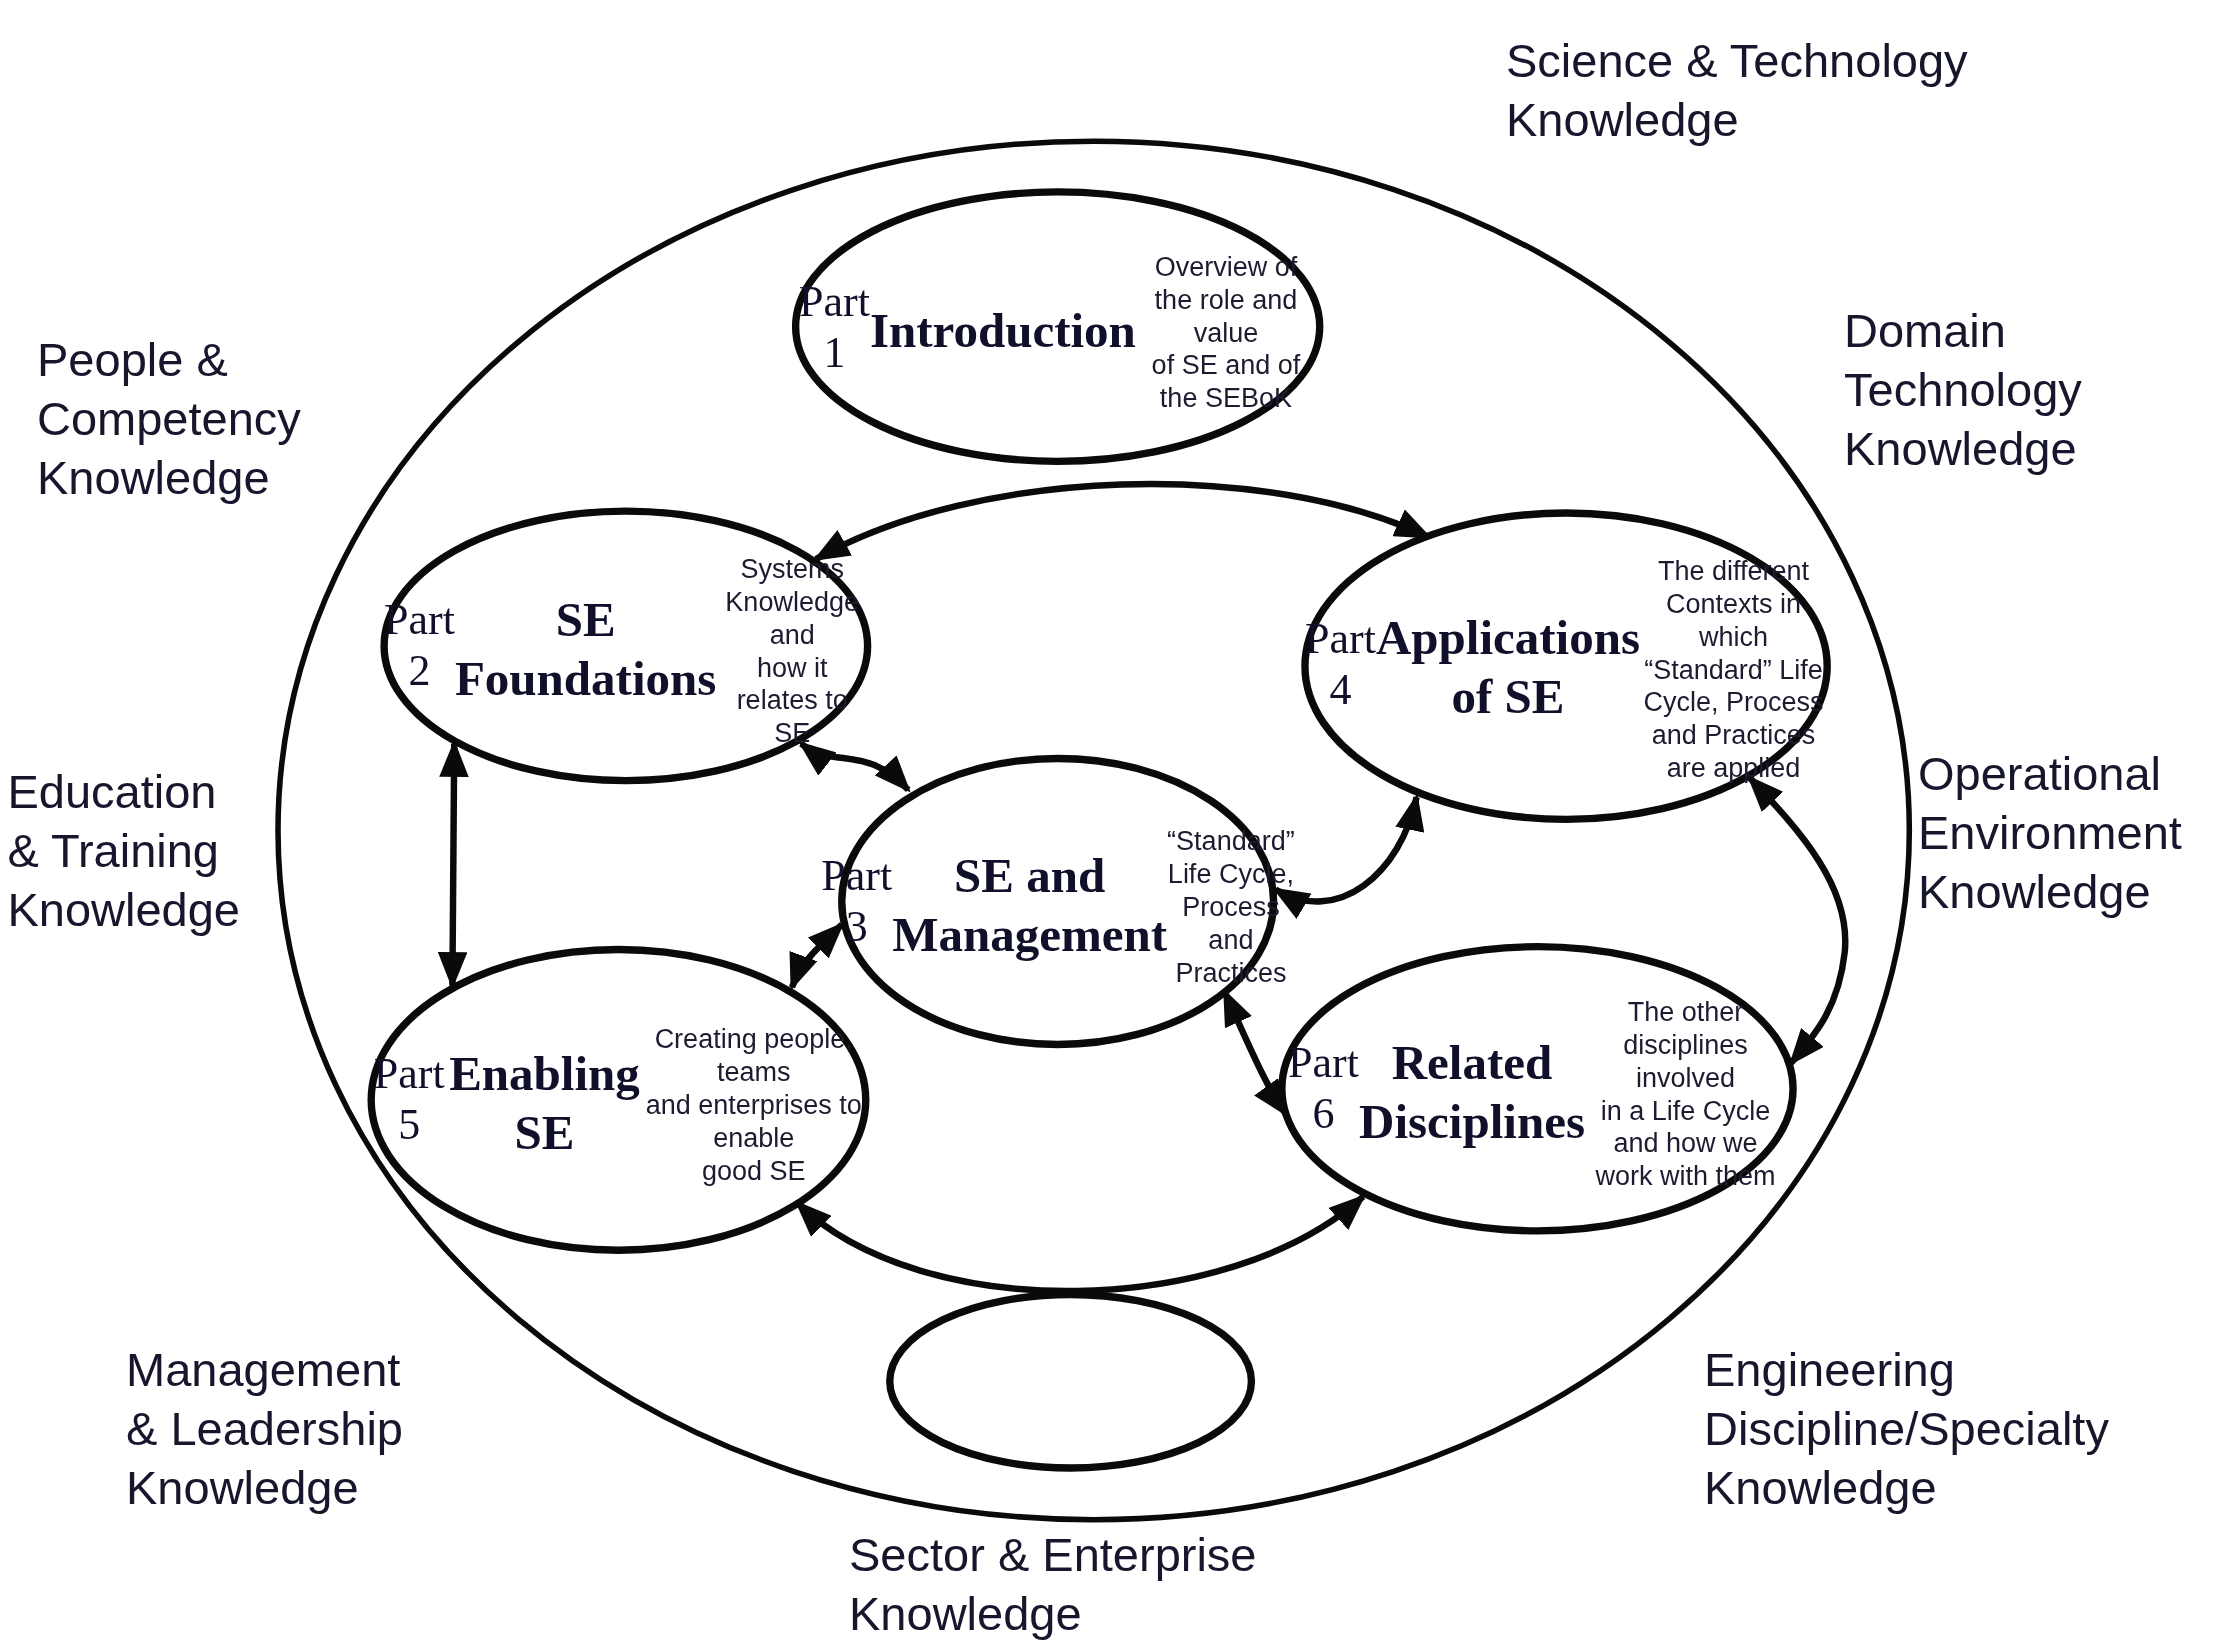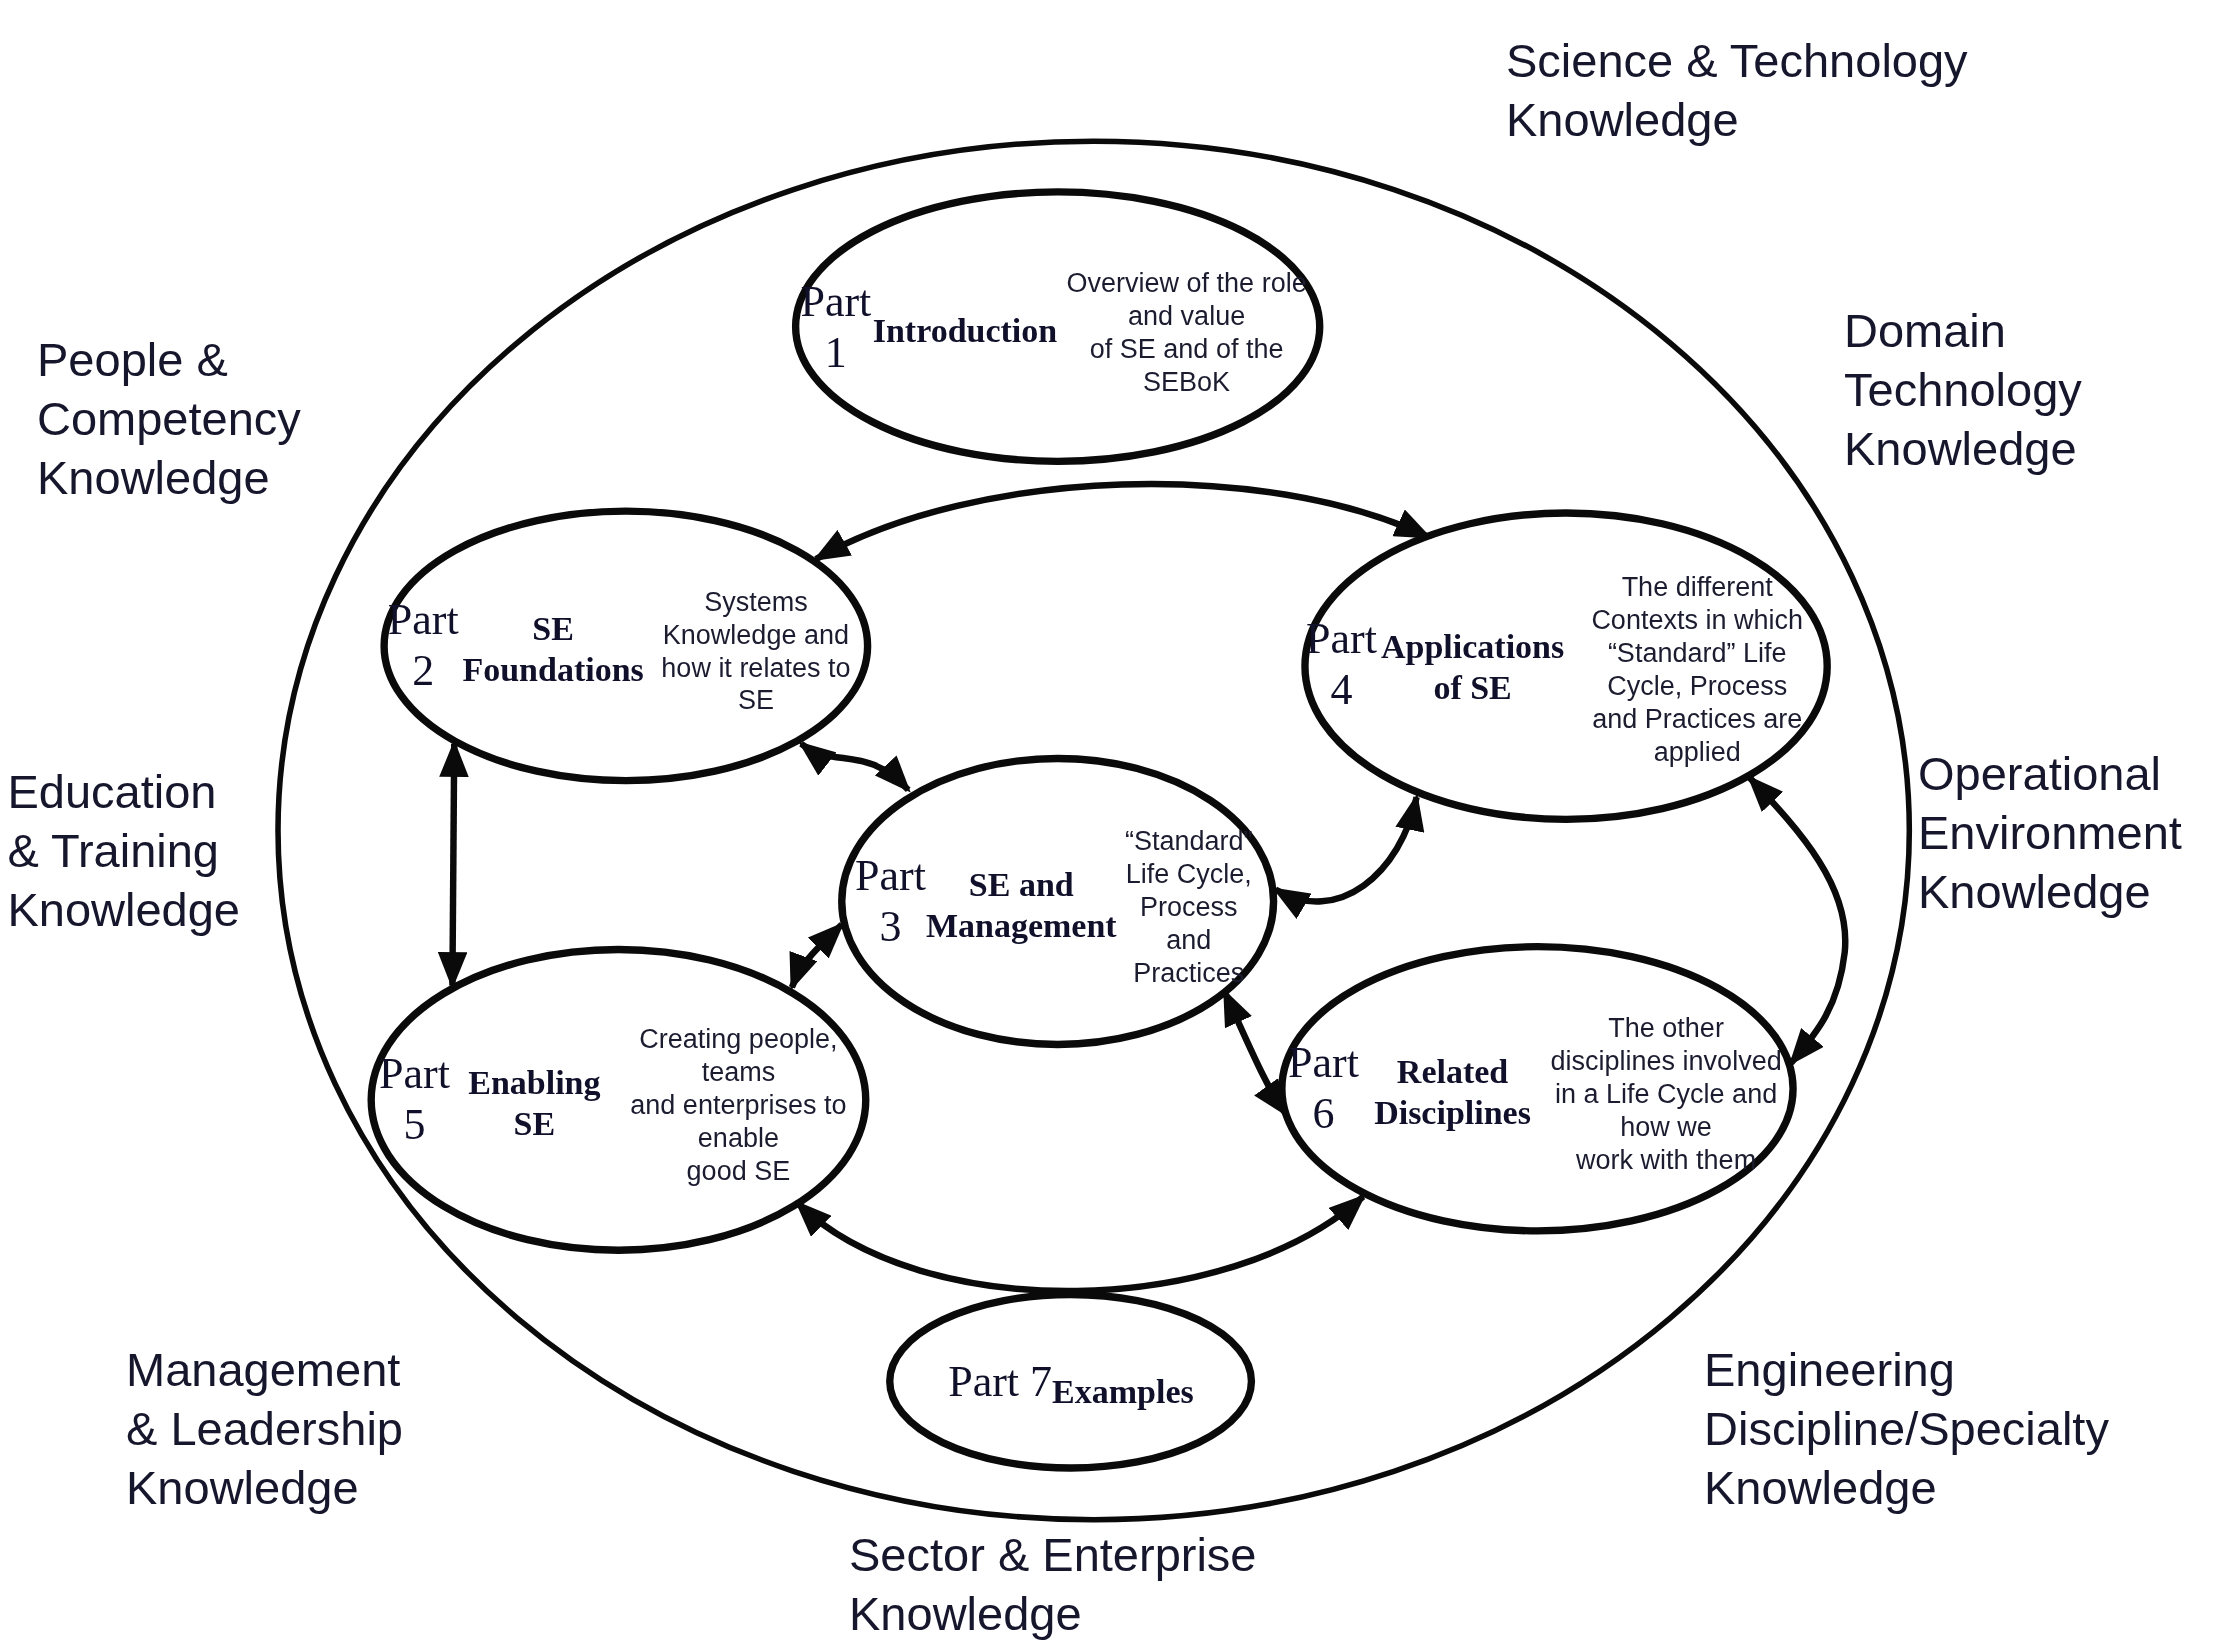--- a/index.html
+++ b/index.html
@@ -28,21 +28,21 @@
     text-align:center;
   }
   .part-label{
     font-family:"Liberation Serif", serif;
     font-size:44px;line-height:1.15;
     color:#10102a;
   }
   .part-title{
     font-family:"Liberation Serif", serif;
     font-weight:bold;
-    font-size:34px;line-height:1.2;
+    font-size:49px;line-height:1.2;
     margin-top:7.4px;
     color:#10102a;
     text-align:center;
   }
   .part-desc{
     font-size:27px;line-height:1.22;
     margin-top:11px;
     white-space:pre-line;
     color:#1c1c30;
   }
@@ -159,19 +159,15 @@
   </div>
 
   <div class="part-box p6">
     <div class="part-label">Part 6</div>
     <div class="part-title">Related Disciplines</div>
     <div class="part-desc">The other disciplines involved
 in a Life Cycle and how we
 work with them</div>
   </div>
 
-  <div class="part-box p7">
-    <div class="part-label">Part 7</div>
-    <div class="part-title">Examples</div>
-  </div>
 
 </div>
 
 
 </body></html>

